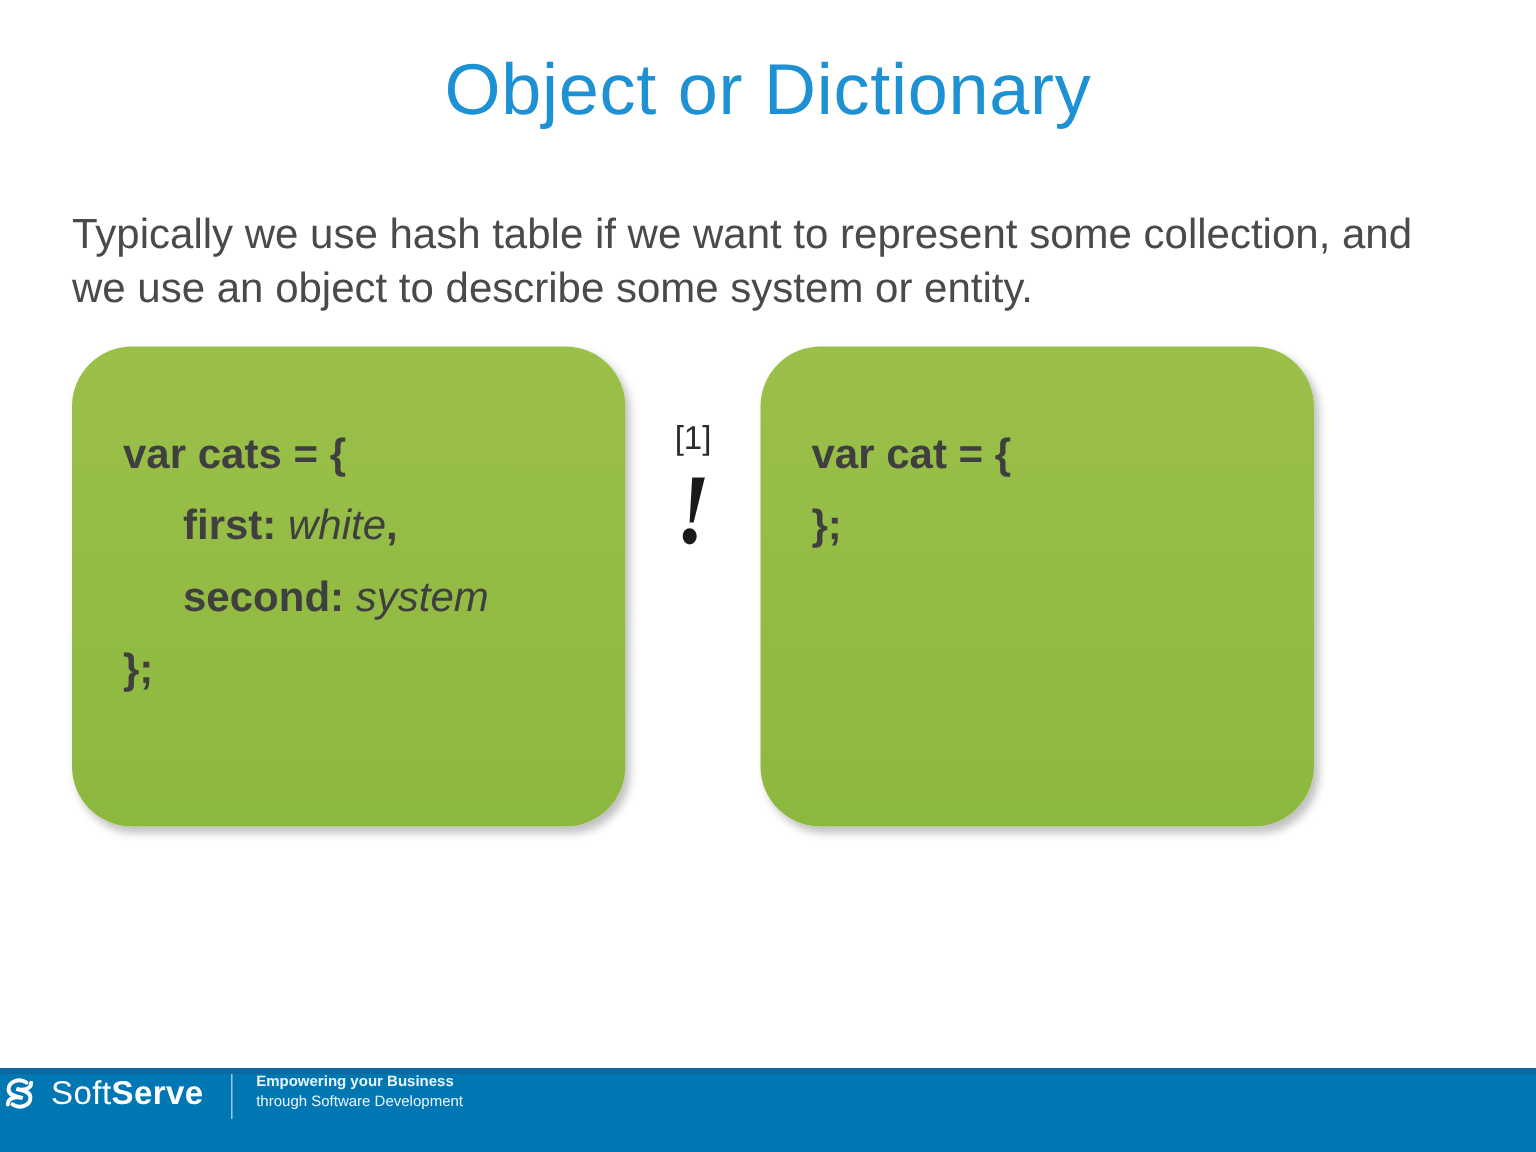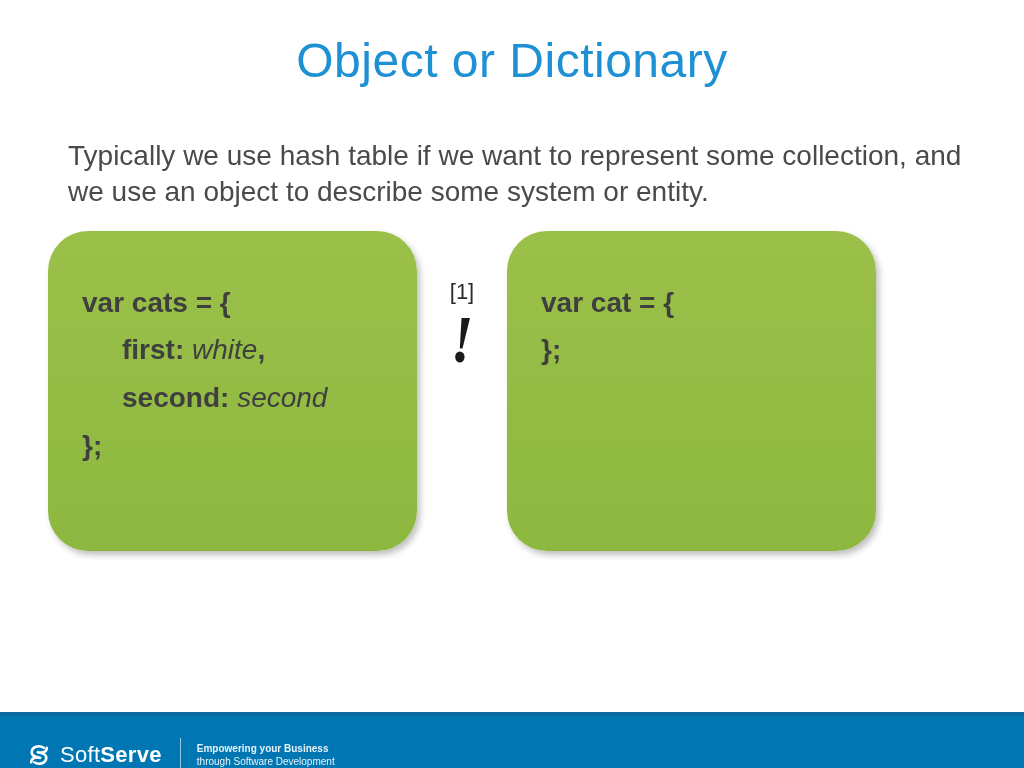--- a/index.html
+++ b/index.html
@@ -15,21 +15,21 @@
     text-align: center;
     font-size: 48px;
     font-weight: 300;
     color: #1e90d4;
     padding-top: 33px;
     letter-spacing: 0.5px;
   }
   .body-text {
     font-size: 28px;
     color: #4a4a4a;
-    padding: 50px 50px 20px 68px;
+    padding: 50px 50px 20px 48px;
     line-height: 1.3;
   }
   .code-row {
     display: flex;
     align-items: flex-start;
     justify-content: flex-start;
     padding: 0 48px;
     gap: 10px;
   }
   .code-card {
@@ -79,22 +79,21 @@
     flex-direction: column;
   }
   .footer-thin {
     height: 4px;
     background: #0a6aa0;
   }
   .footer-main {
     flex: 1;
     background: #0077b3;
     display: flex;
-    align-items: flex-end;
-    padding-left: 26px;
+    align-items: flex-start;
     color: #ffffff;
   }
   .logo-wrap {
     display: flex;
     align-items: center;
     gap: 8px;
   }
   .logo-mark {
     width: 26px;
     height: 26px;
@@ -130,21 +129,21 @@
 <div class="code-row">
 
   <div class="code-card">
     <div class="line1">var cats = {</div>
     <div>
       <span class="prop">first:</span>
       <span class="val">white</span><span class="punct">,</span>
     </div>
     <div>
       <span class="prop">second:</span>
-      <span class="val">second</span>
+      <span class="val">system</span>
     </div>
     <div class="close">};</div>
   </div>
 
   <div class="middle-col">
     <div class="ref">[1]</div>
     <div class="exclaim">!</div>
   </div>
 
   <div class="code-card">

